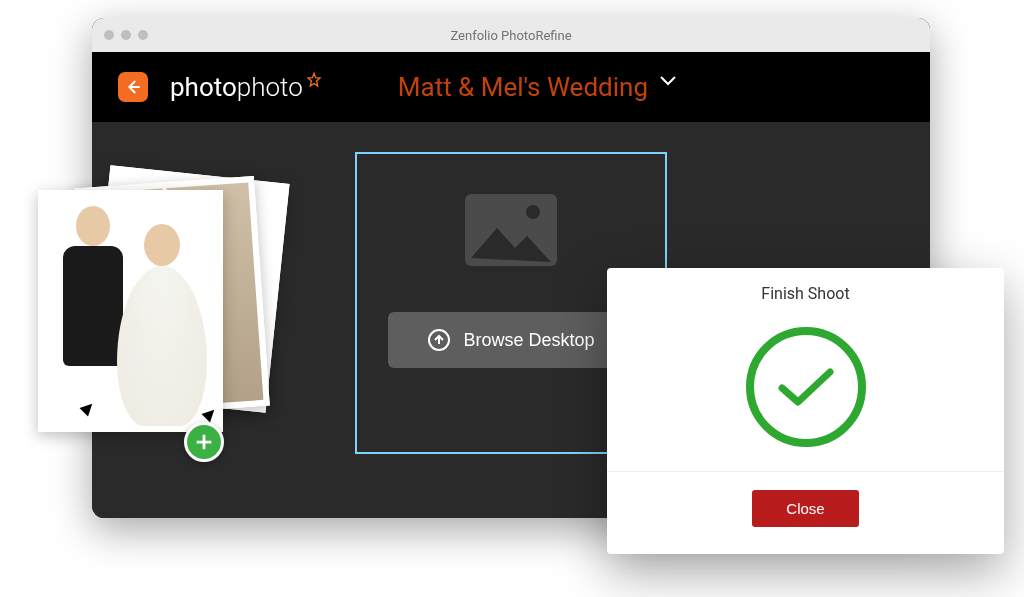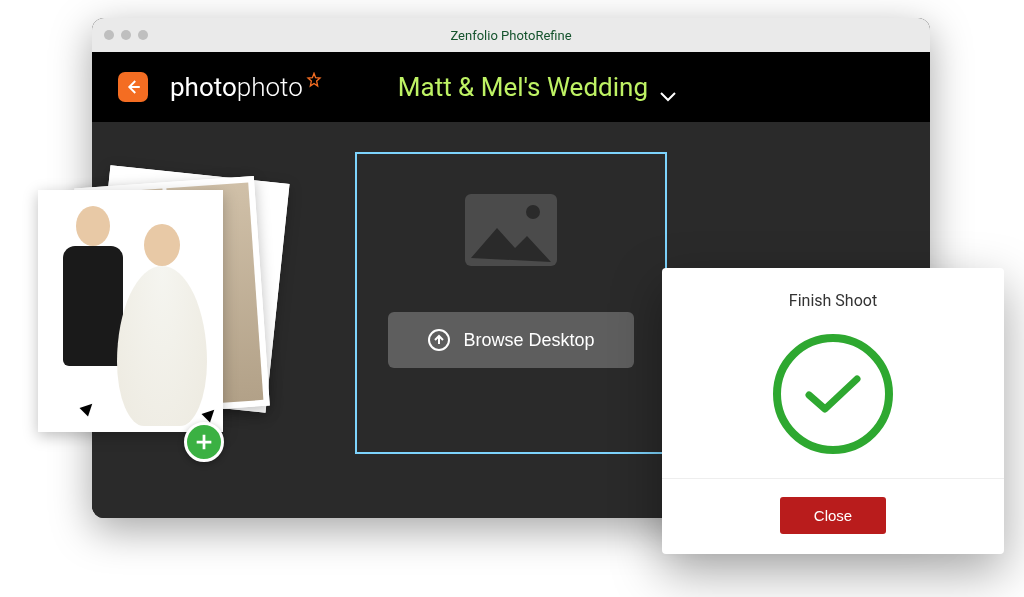--- a/index.html
+++ b/index.html
@@ -22,34 +22,34 @@
       height:34px;
       background:#eaeaea;
       display:flex; align-items:center;
       position:relative;
       padding:0 12px;
     }
     .traffic { display:flex; gap:7px; }
     .traffic span { width:10px; height:10px; border-radius:50%; background:#bfbfbf; }
     .titlebar-text {
       position:absolute; left:0; right:0;
-      text-align:center; font-size:13px; color:#14532d; pointer-events:none;
+      text-align:center; font-size:13px; color:#737373; pointer-events:none;
     }
     .header {
       height:70px; background:#000; display:flex; align-items:center; padding:0 26px; gap:22px;
     }
     .back-btn {
       width:30px; height:30px; background:#f46d22; border-radius:7px;
       display:flex; align-items:center; justify-content:center; cursor:pointer;
     }
     .back-btn svg { width:18px; height:18px; fill:none; stroke:#fff; stroke-width:2.5; }
     .logo { color:#fff; font-size:26px; font-weight:300; display:flex; align-items:center; }
     .logo .bold { font-weight:400; }
     .logo-star { width:16px; height:16px; fill:#f46d22; margin-left:3px; margin-top:-14px; }
-    .album-select { margin-left:54px; color:#bef264; font-size:26px; font-weight:400; display:flex; align-items:flex-end; gap:12px; cursor:pointer; }
+    .album-select { margin-left:54px; color:#c2410c; font-size:26px; font-weight:400; display:flex; align-items:flex-start; gap:12px; cursor:pointer; }
     .album-select svg { width:16px; height:10px; stroke:#fff; stroke-width:2; fill:none; margin-top:4px; }
     .workspace {
       position:absolute; top:104px; left:0; right:0; bottom:0;
       background:#2a2a2a; display:flex; justify-content:center; padding-top:30px;
     }
     .dropzone {
       width:312px; height:302px; border:2px solid #7dd3fc;
       display:flex; flex-direction:column; align-items:center; padding-top:36px;
     }
     .image-ph { width:100px; height:80px; fill:#4b4b4b; }
@@ -81,26 +81,25 @@
     .bridehead { width:36px; height:42px; background:#e8c9a6; border-radius:50%; margin:0 auto; }
     .bridedress { width:90px; height:160px; background:radial-gradient(ellipse at top,#f5f5f0 0%,#edeae0 100%); border-radius:50% 50% 30% 30% / 60% 60% 40% 40%; margin:0 auto; }
     .cursor { width:0; height:0; border-left:12px solid #000; border-top:6px solid transparent; border-bottom:6px solid transparent; transform:rotate(-45deg); position:absolute; }
     .cursor1 { bottom:42px; left:50px; }
     .cursor2 { bottom:36px; left:172px; }
     .add-badge { position:absolute; bottom:-6px; left:152px; width:40px; height:40px; background:#3bb143; border:3px solid #fff; border-radius:50%; display:flex; align-items:center; justify-content:center; color:#fff; box-shadow:0 2px 6px rgba(0,0,0,.3); }
     .add-badge svg { width:22px; height:22px; stroke:#fff; stroke-width:3; fill:none; }
 
     
     .dialog {
-      position:absolute; top:268px; right:20px; width:342px; height:286px;
+      position:absolute; top:268px; right:20px; width:397px; height:286px;
       background:#fff; border-radius:4px;
       box-shadow:0 18px 50px rgba(0,0,0,.35);
       display:flex; flex-direction:column; align-items:center;
       padding:16px 0 20px;
-      justify-content:flex-end;
     }
     .dialog-title { font-size:16px; color:#333; }
     .success-ring { margin-top:24px; width:120px; height:120px; border:8px solid #2ea830; border-radius:50%; display:flex; align-items:center; justify-content:center; }
     .success-ring svg { width:56px; height:42px; stroke:#2ea830; stroke-width:7; fill:none; stroke-linecap:round; stroke-linejoin:round; }
     .dlg-divider { margin-top:24px; width:100%; height:1px; background:#eee; }
     .close-btn { margin-top:18px; background:#b91c1c; color:#fff; border:none; padding:10px 34px; font-size:15px; border-radius:3px; cursor:pointer; }
   </style>
 </head>
 <body>
 

